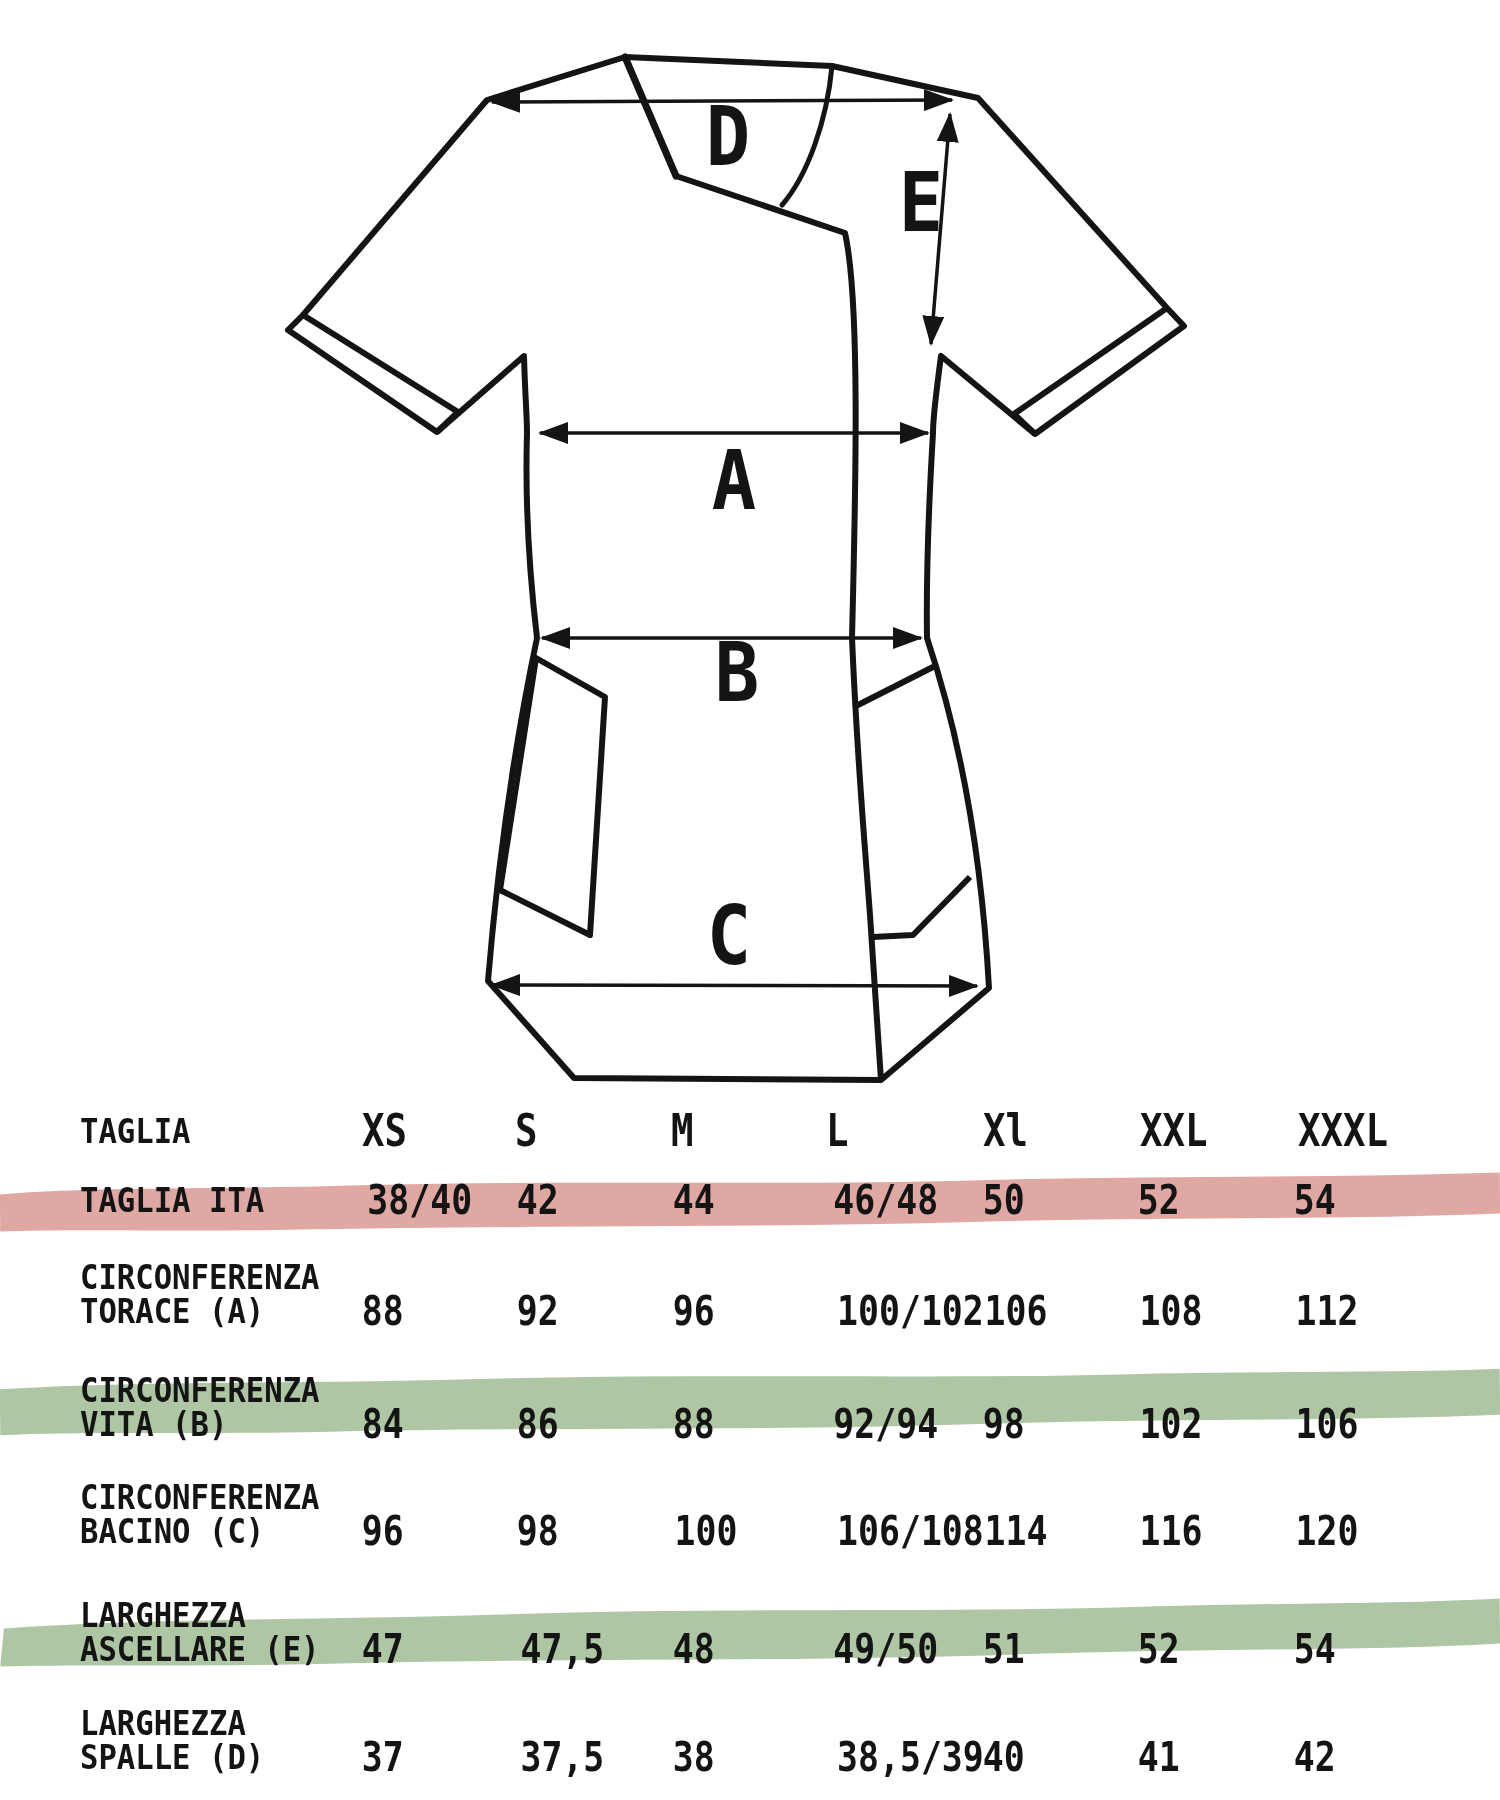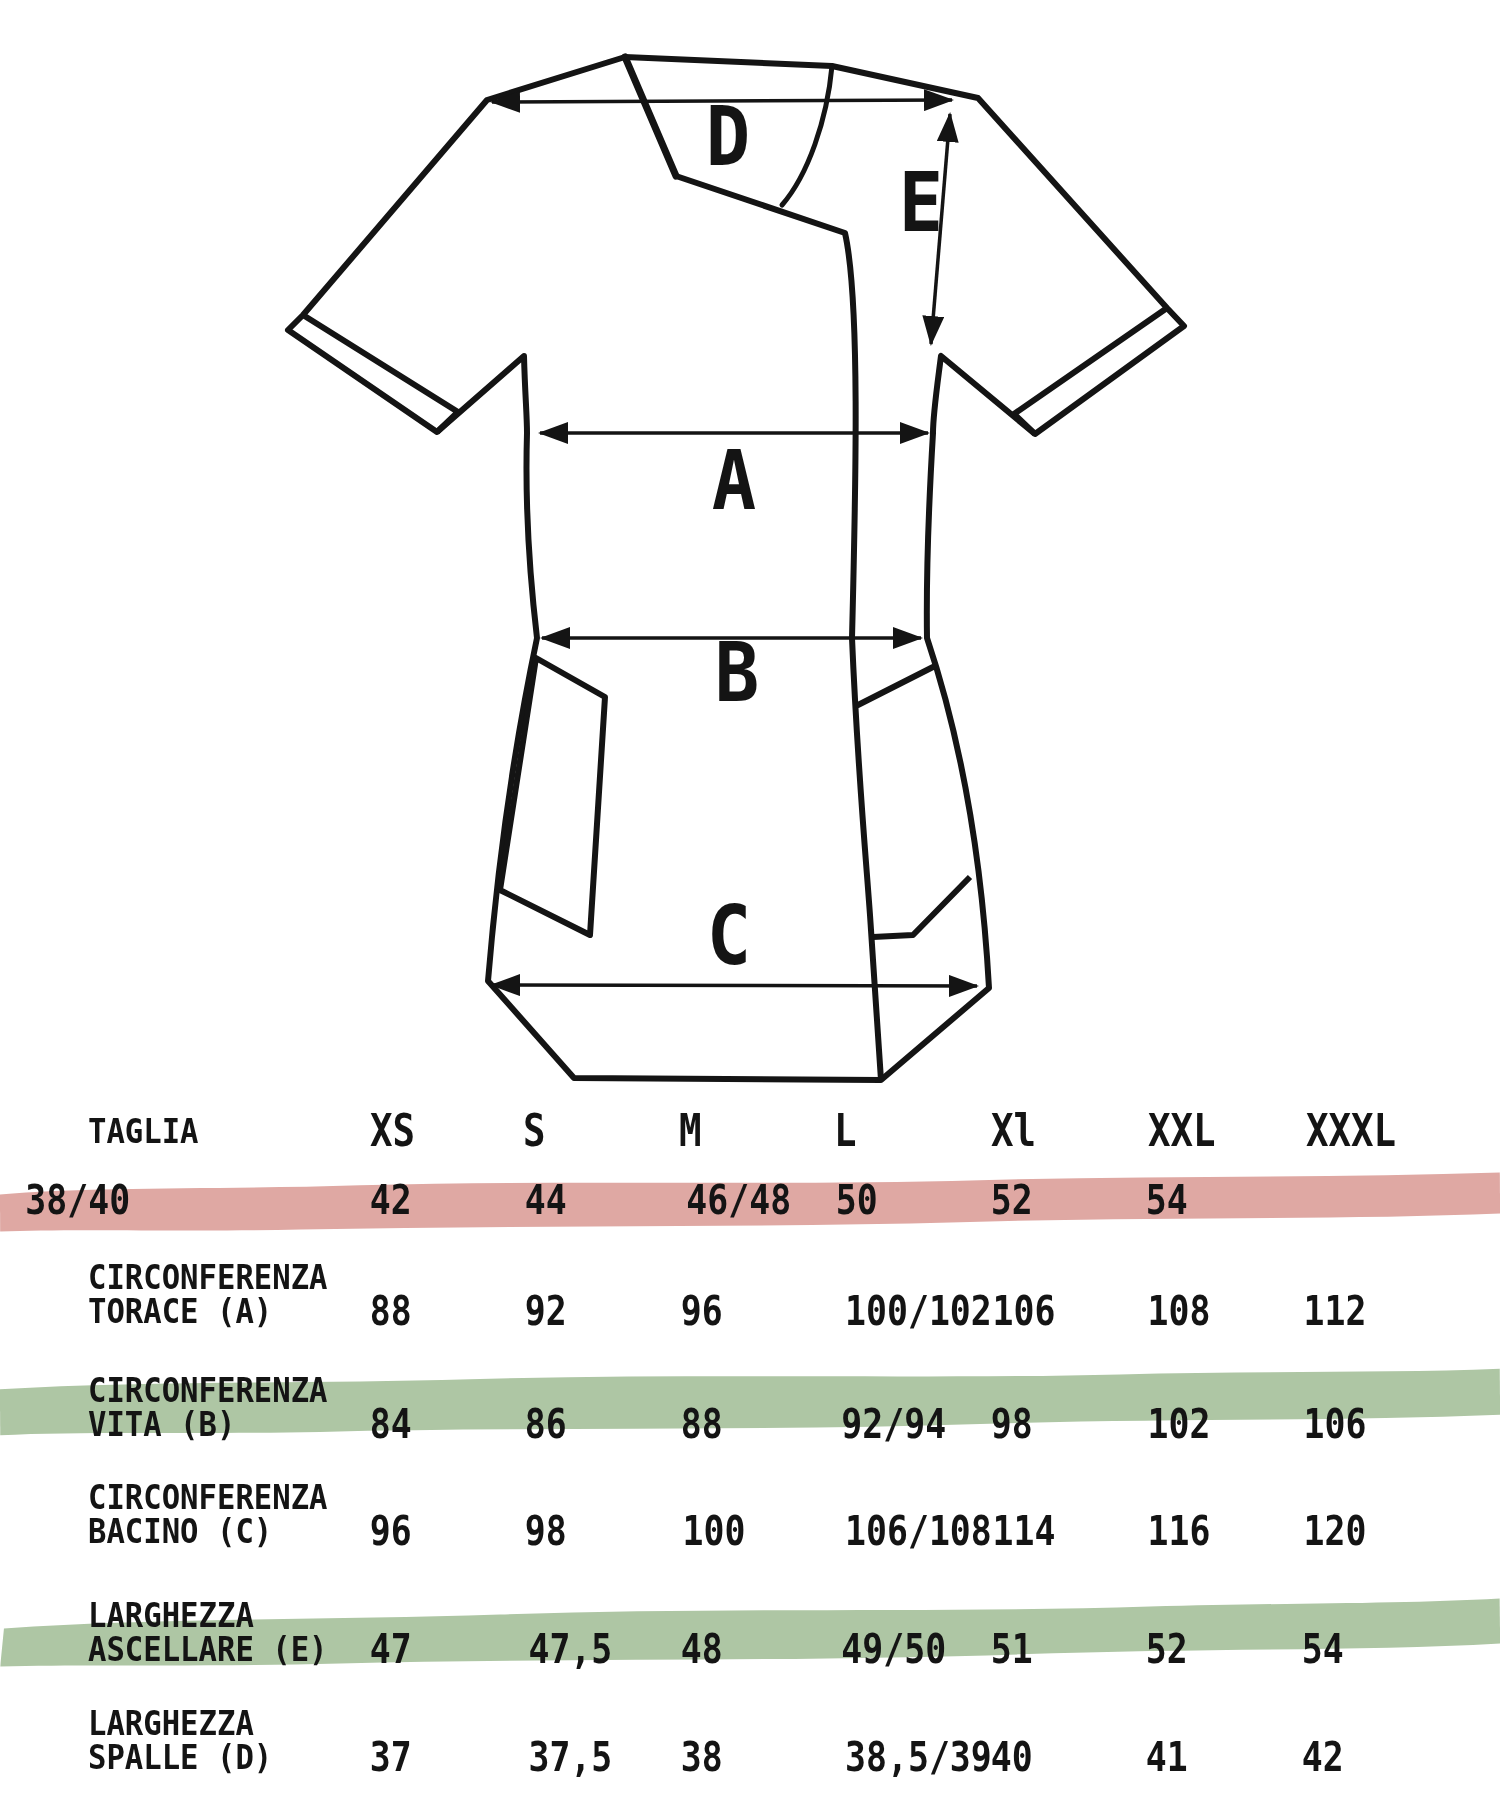--- a/index.html
+++ b/index.html
@@ -15,21 +15,21 @@
     transform:translate(-50%,-50%) scaleX(0.9); color:#141414; white-space:nowrap;
   }
   
   .band { position:absolute; left:0; width:1500px; }
   .band svg { display:block; width:100%; height:100%; }
   #band-pink   { top:1168px; height:66px; transform:rotate(-0.2deg); }
   #band-green1 { top:1366px; height:72px; transform:rotate(-0.25deg); }
   #band-green2 { top:1598px; height:72px; transform:rotate(-0.35deg); }
   
   .t-row {
-    position:absolute; left:16px; width:1360px;
+    position:absolute; left:8px; width:1360px;
     display:grid; grid-template-columns:350px repeat(7,155.3px);
     align-items:center;
   }
   .cell { text-align:left; }
   .lab  { text-align:left; padding-left:72px; }
   .lx {
     display:block; font-weight:bold; font-size:34px; line-height:34px;
     transform:scaleX(0.9); transform-origin:left center; white-space:nowrap;
   }
   .vx {
@@ -128,20 +128,23 @@
     <div class="cell"><span class="hx">XS</span></div>
     <div class="cell"><span class="hx">S</span></div>
     <div class="cell"><span class="hx">M</span></div>
     <div class="cell"><span class="hx">L</span></div>
     <div class="cell"><span class="hx">Xl</span></div>
     <div class="cell"><span class="hx">XXL</span></div>
     <div class="cell"><span class="hx">XXXL</span></div>
   </div>
 
   <div class="t-row" id="row-0">
+    <div class="cell lab">
+        <span class="lx">TAGLIA ITA</span>
+      </div>
     <div class="cell"><span class="vx">38/40</span></div>
     <div class="cell"><span class="vx">42</span></div>
     <div class="cell"><span class="vx">44</span></div>
     <div class="cell"><span class="vx">46/48</span></div>
     <div class="cell"><span class="vx">50</span></div>
     <div class="cell"><span class="vx">52</span></div>
     <div class="cell"><span class="vx">54</span></div>
   </div>
 
   <div class="t-row two" id="row-1">

